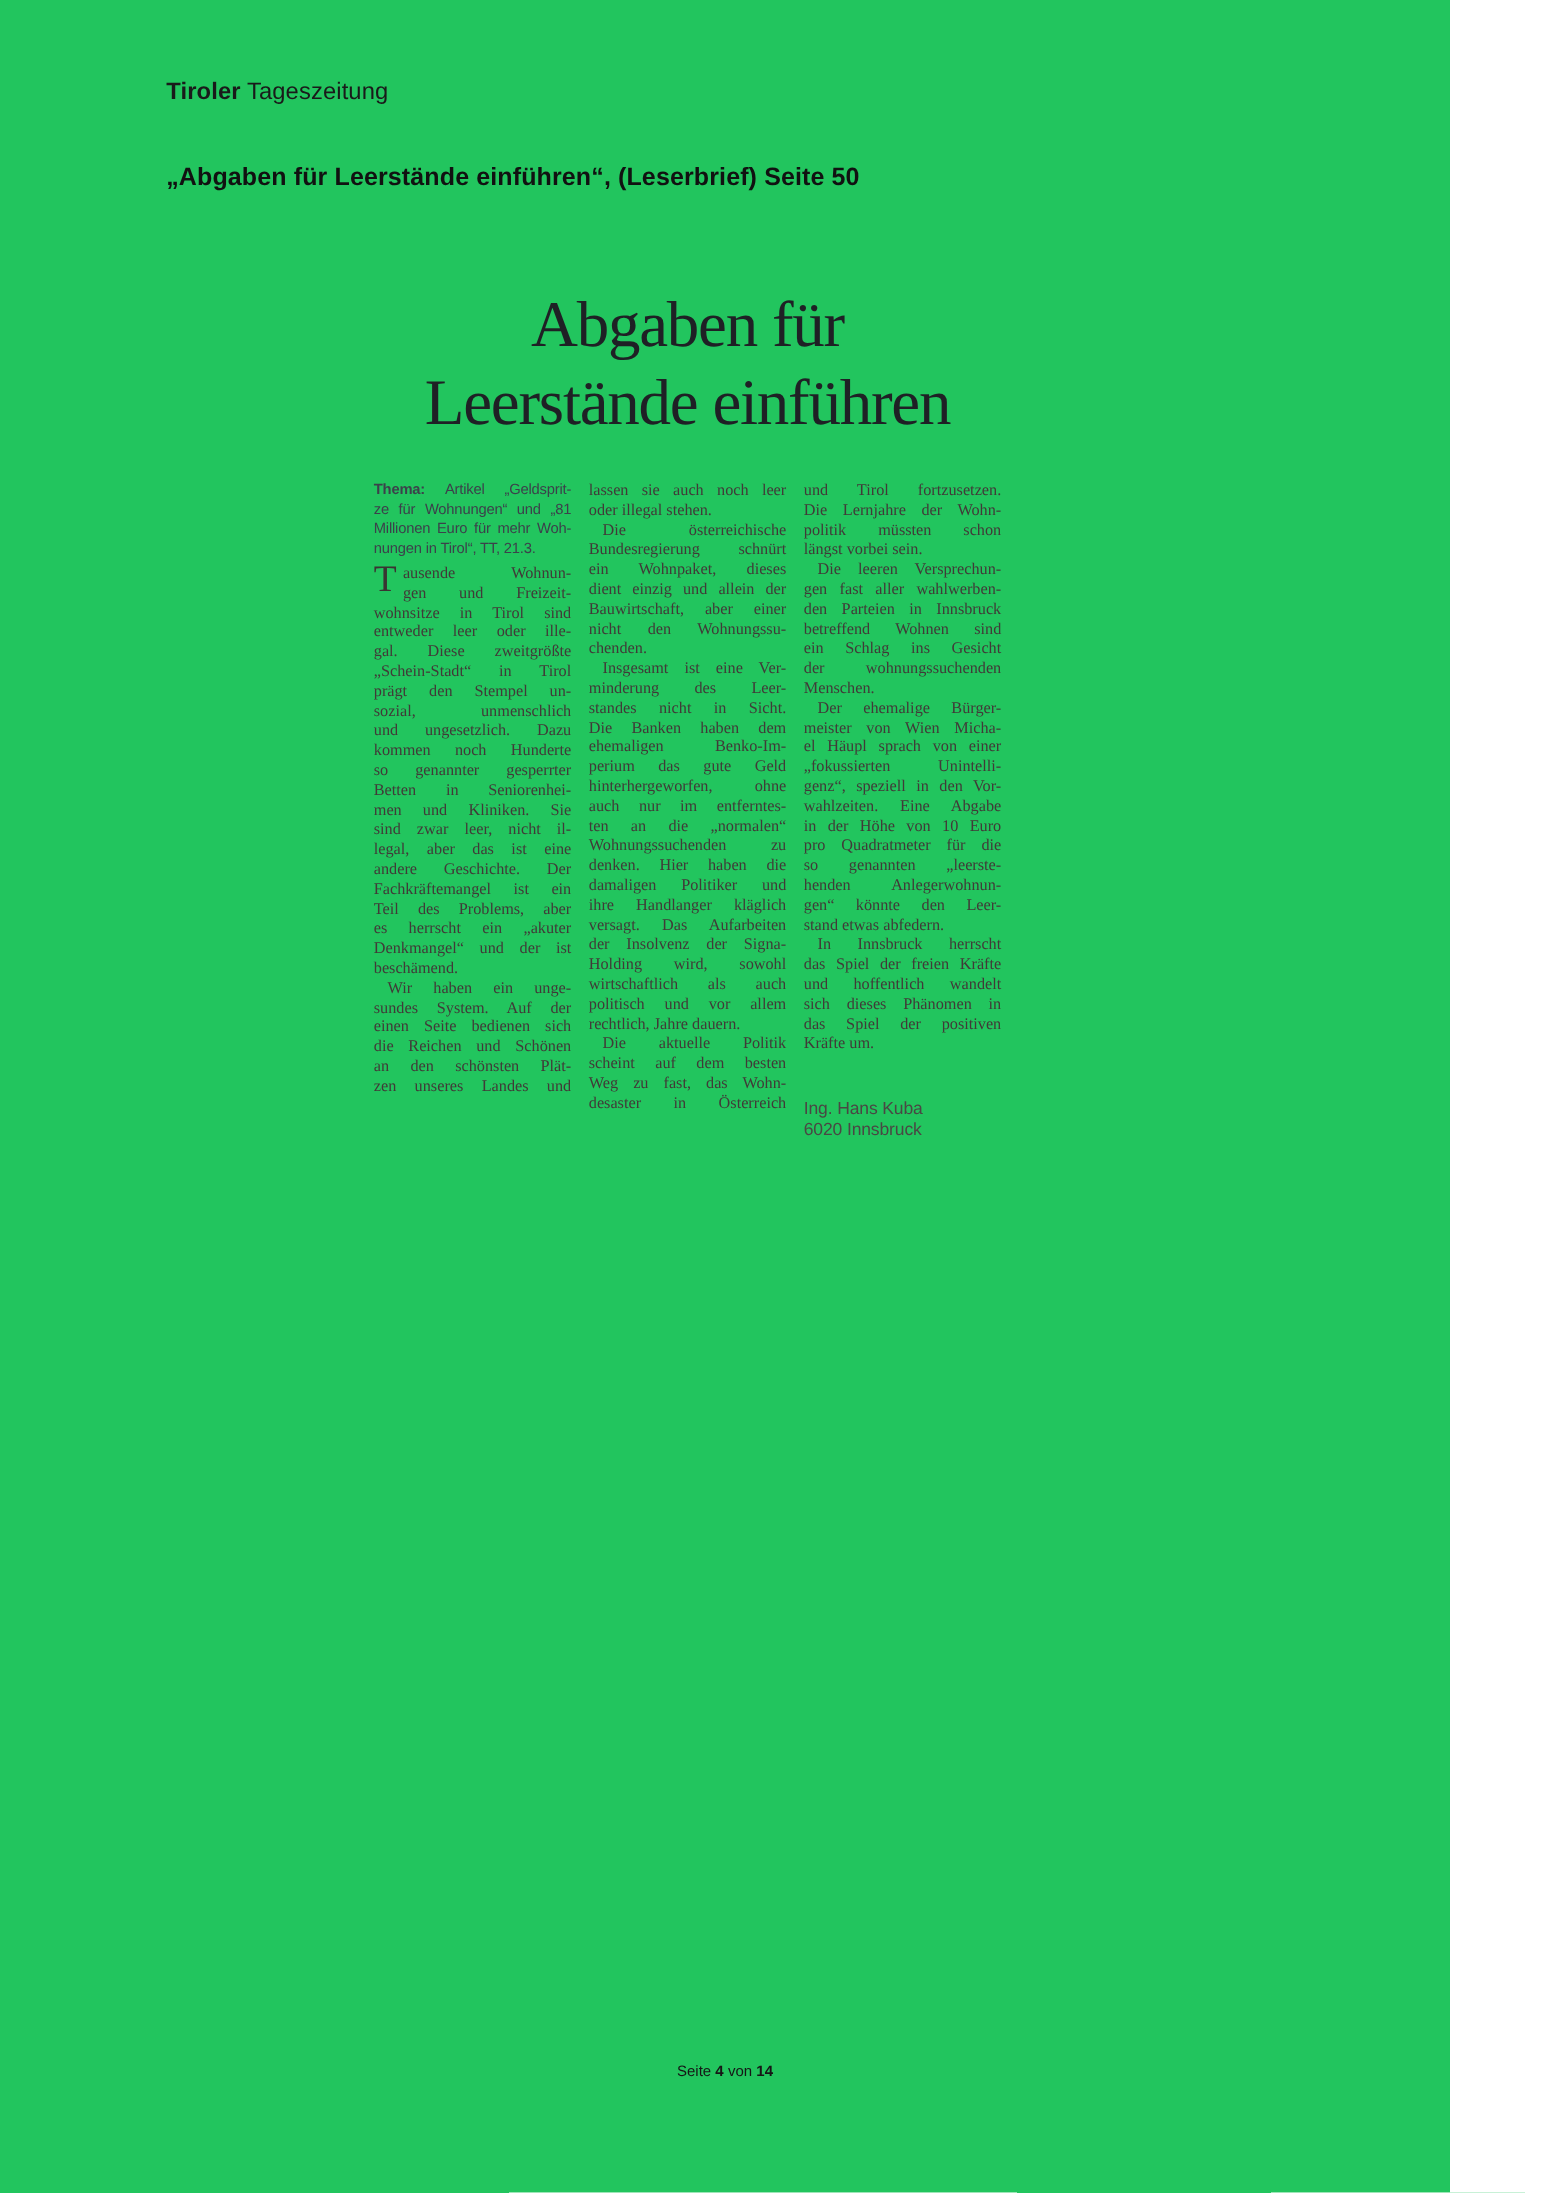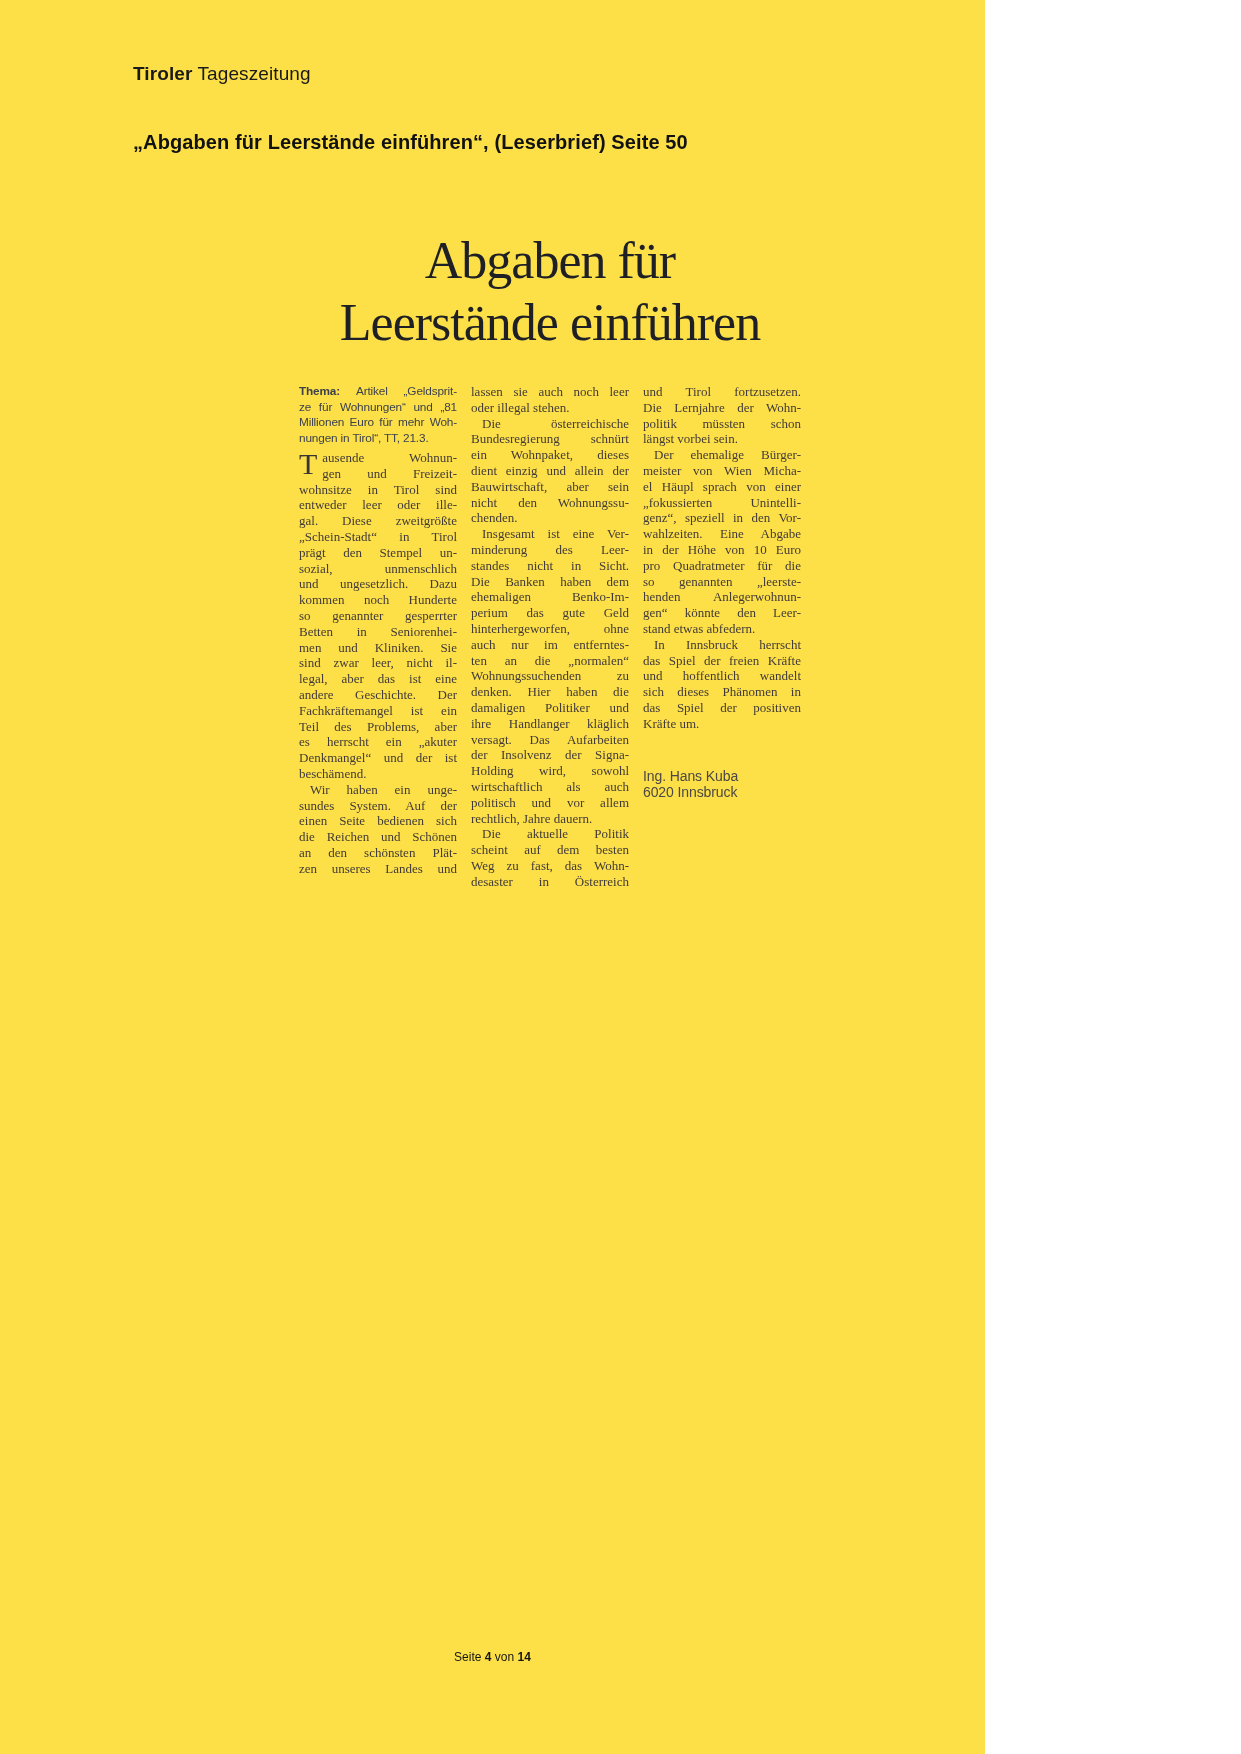--- a/index.html
+++ b/index.html
@@ -1,19 +1,19 @@
 <!DOCTYPE html>
 <html><head>
 <meta charset="utf-8">
 <style>
   html,body{margin:0;padding:0;background:#ffffff;}
   .page{
     position:relative;
-    width:985px;height:1754px;
-    background:#fde047;
+    width:1160px;height:1754px;
+    background:#22c55e;
     font-family:"Liberation Sans",sans-serif;
     overflow:hidden;
   }
   
   .masthead{
     position:absolute;left:133px;top:63px;
     font-size:19px;color:#1a1a1a;letter-spacing:.1px;
   }
   .masthead .bold{font-weight:700;}
   .doc-title{
@@ -129,21 +129,21 @@
         <div class="col">
           <div class="para">
             <div class="line">lassen sie auch noch leer</div>
             <div class="line endline">oder illegal stehen.</div>
           </div>
           <div class="para">
             <div class="line indent">Die österreichische</div>
             <div class="line">Bundesregierung schnürt</div>
             <div class="line">ein Wohnpaket, dieses</div>
             <div class="line">dient einzig und allein der</div>
-            <div class="line">Bauwirtschaft, aber sein</div>
+            <div class="line">Bauwirtschaft, aber einer</div>
             <div class="line">nicht den Wohnungssu-</div>
             <div class="line endline">chenden.</div>
           </div>
           <div class="para">
             <div class="line indent">Insgesamt ist eine Ver-</div>
             <div class="line">minderung des Leer-</div>
             <div class="line">standes nicht in Sicht.</div>
             <div class="line">Die Banken haben dem</div>
             <div class="line">ehemaligen Benko-Im-</div>
             <div class="line">perium das gute Geld</div>
@@ -169,20 +169,29 @@
           </div>
         </div>
         <div class="col">
           <div class="para">
             <div class="line">und Tirol fortzusetzen.</div>
             <div class="line">Die Lernjahre der Wohn-</div>
             <div class="line">politik müssten schon</div>
             <div class="line endline">längst vorbei sein.</div>
           </div>
           <div class="para">
+            <div class="line indent">Die leeren Versprechun-</div>
+            <div class="line">gen fast aller wahlwerben-</div>
+            <div class="line">den Parteien in Innsbruck</div>
+            <div class="line">betreffend Wohnen sind</div>
+            <div class="line">ein Schlag ins Gesicht</div>
+            <div class="line">der wohnungssuchenden</div>
+            <div class="line endline">Menschen.</div>
+          </div>
+          <div class="para">
             <div class="line indent">Der ehemalige Bürger-</div>
             <div class="line">meister von Wien Micha-</div>
             <div class="line">el Häupl sprach von einer</div>
             <div class="line">„fokussierten Unintelli-</div>
             <div class="line">genz“, speziell in den Vor-</div>
             <div class="line">wahlzeiten. Eine Abgabe</div>
             <div class="line">in der Höhe von 10 Euro</div>
             <div class="line">pro Quadratmeter für die</div>
             <div class="line">so genannten „leerste-</div>
             <div class="line">henden Anlegerwohnun-</div>

